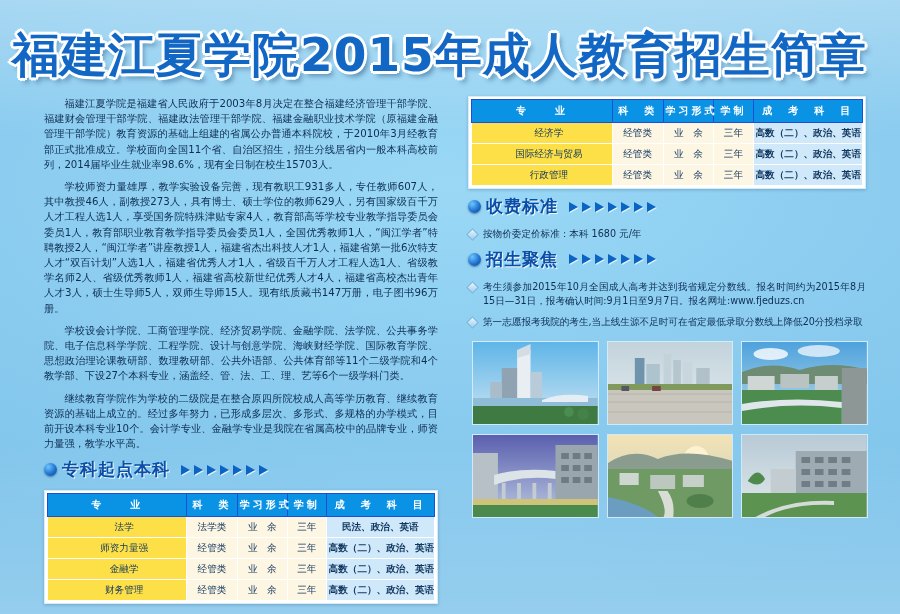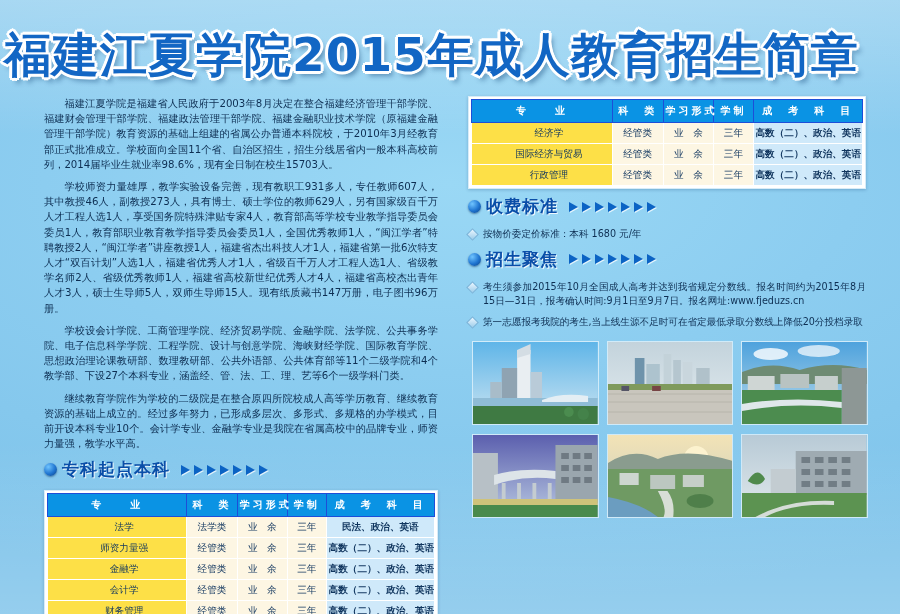--- a/index.html
+++ b/index.html
@@ -16,21 +16,21 @@
   }
   
   #poster:before{
     content:"";position:absolute;inset:0;
     background:linear-gradient(180deg, rgba(255,255,255,.28) 0%, rgba(255,255,255,0) 22%,
                rgba(255,255,255,0) 72%, rgba(255,255,255,.18) 100%);
     pointer-events:none;
   }
 
   
-  .title-wrap{position:absolute;left:4px;top:24px;width:728px;text-align:center;}
+  .title-wrap{position:absolute;left:12px;top:24px;width:728px;text-align:center;}
   .title{
     display:inline-block;
     font-family:"DejaVu Sans","Liberation Sans",sans-serif;
     font-weight:bold;font-size:47px;letter-spacing:1px;
     color:#1266c4;
     -webkit-text-stroke:3px #ffffff;
     paint-order:stroke fill;
     text-shadow:
       2px 2px 0 #ffffff, -2px 2px 0 #ffffff, 2px -2px 0 #ffffff, -2px -2px 0 #ffffff,
       0 3px 0 #ffffff, 3px 0 0 #ffffff, 0 -3px 0 #ffffff, -3px 0 0 #ffffff,
@@ -176,27 +176,20 @@
             </tr>
             <tr>
               <td class="c0">师资力量强</td>
               <td class="c1">经管类</td>
               <td class="c2">业　余</td>
               <td class="c3">三年</td>
               <td class="c4">高数（二）、政治、英语</td>
             </tr>
             <tr>
               <td class="c0">金融学</td>
-              <td class="c1">经管类</td>
-              <td class="c2">业　余</td>
-              <td class="c3">三年</td>
-              <td class="c4">高数（二）、政治、英语</td>
-            </tr>
-            <tr>
-              <td class="c0">会计学</td>
               <td class="c1">经管类</td>
               <td class="c2">业　余</td>
               <td class="c3">三年</td>
               <td class="c4">高数（二）、政治、英语</td>
             </tr>
             <tr>
               <td class="c0">财务管理</td>
               <td class="c1">经管类</td>
               <td class="c2">业　余</td>
               <td class="c3">三年</td>

